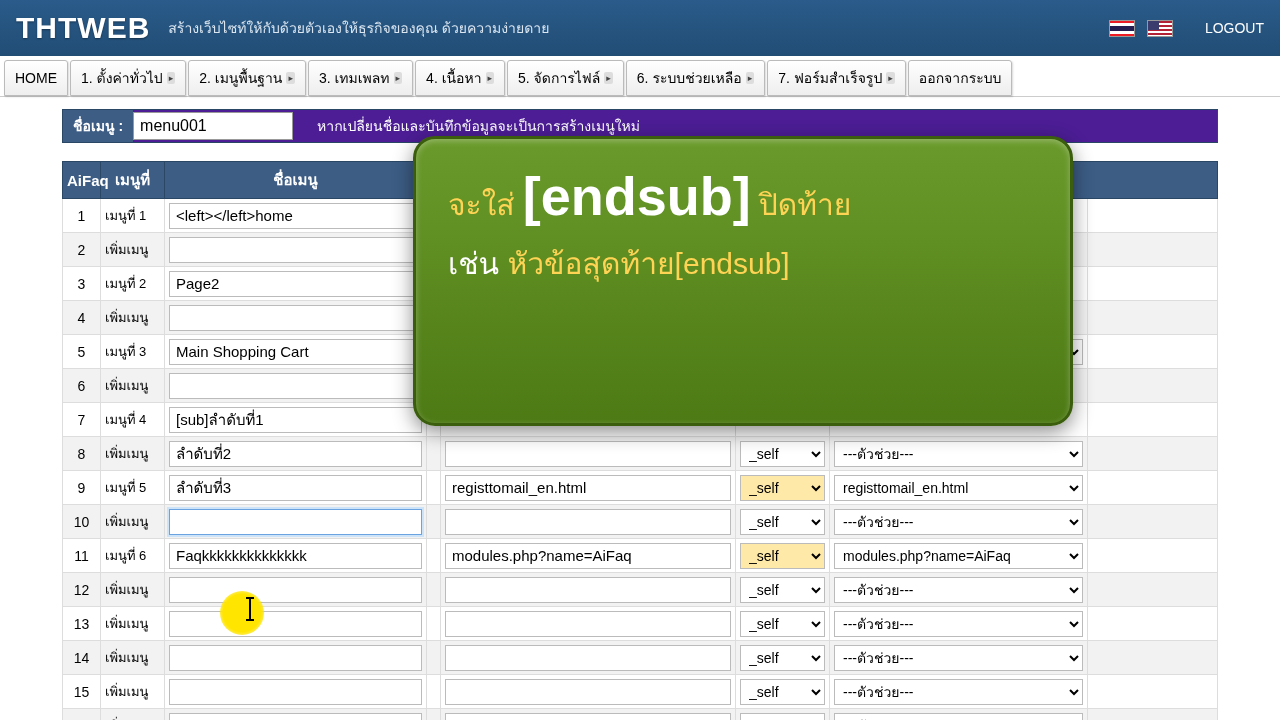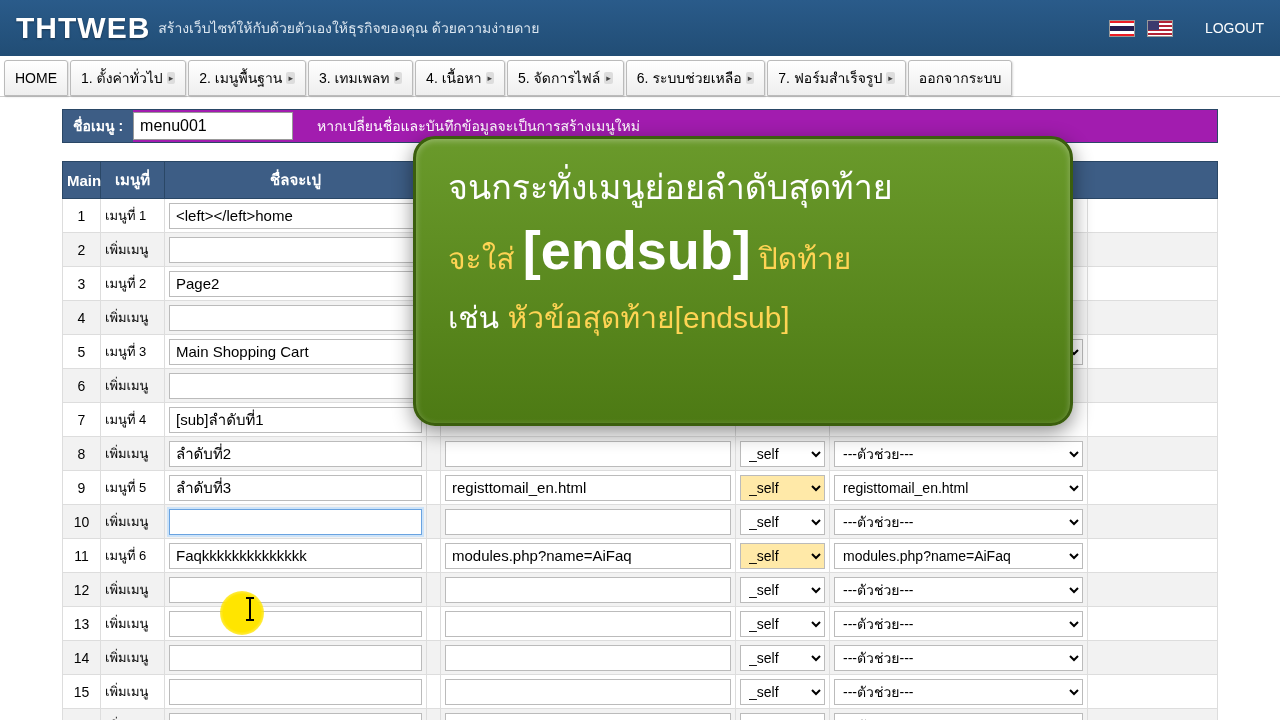--- a/index.html
+++ b/index.html
@@ -1,31 +1,31 @@
 <!DOCTYPE html>
 <html><head>
 <meta charset="utf-8">
 <style>
 *{box-sizing:border-box;margin:0;padding:0;font-family:Tahoma,Arial,sans-serif}
 body{background:#fff;font-size:14px}
 .header{background:linear-gradient(to bottom,#2a5b8a,#214d75);height:56px;display:flex;align-items:center;padding:0 16px;color:#fff;justify-content:space-between}
-.header-left{display:flex;align-items:center;gap:8px}
+.header-left{display:flex;align-items:center;gap:18px}
 .logo{font-size:30px;font-weight:bold;letter-spacing:1px;color:#fff;text-shadow:0 1px 2px rgba(0,0,0,.4)}
 .tagline{font-size:14px;color:#dbe6f0}
 .header-right{display:flex;align-items:center;gap:12px}
 .flag{width:26px;height:17px;display:inline-block;border:1px solid #999}
 .flag-th{background:linear-gradient(to bottom,#ed1c24 0 16%,#fff 16% 33%,#241d4f 33% 67%,#fff 67% 84%,#ed1c24 84%)}
 .flag-us{background:repeating-linear-gradient(to bottom,#b22234 0 2px,#fff 2px 4px);position:relative}
 .flag-us::before{content:"";position:absolute;left:0;top:0;width:11px;height:9px;background:#3c3b6e}
 .logout{color:#fff;font-size:14px;margin-left:20px;text-decoration:none}
 .navbar{background:#fff;border-bottom:1px solid #ccc;padding:4px 4px 0;display:flex;gap:2px}
 .nav-item{background:linear-gradient(to bottom,#fff,#eee);border:1px solid #bbb;border-radius:3px 3px 0 0;padding:6px 10px;font-size:14px;cursor:pointer;display:flex;align-items:center;gap:4px;box-shadow:1px 1px 2px rgba(0,0,0,.15)}
 .nav-item .arrow{font-size:9px;color:#444;background:#ddd;border-radius:2px;padding:1px 2px}
 .content{padding:12px 62px 0}
-.titlebar{display:flex;align-items:center;background:#a21caf;border:1px solid #2a4766}
+.titlebar{display:flex;align-items:center;background:#4c1d95;border:1px solid #2a4766}
 .titlebar .lbl{background:#3d5d85;color:#fff;padding:5px 10px;font-size:14px;font-weight:bold}
 .titlebar input{height:28px;width:160px;padding:0 6px;border:1px solid #999;font-size:16px;margin:2px 0}
 .titlebar .hint{color:#fff;padding:0 24px;font-size:14px}
 table{border-collapse:collapse;width:100%;margin-top:18px;table-layout:fixed}
 th{background:#3d5d85;color:#fff;border:1px solid #2a4766;padding:6px 4px;font-size:15px;font-weight:bold;text-align:center}
 td{border:1px solid #ddd;padding:3px 4px;font-size:14px;height:34px;vertical-align:middle}
 tr:nth-child(even) td{background:#f2f2f2}
 tr:nth-child(odd) td{background:#fff}
 .col-line{width:38px;text-align:center}
 .col-menu{width:64px;font-size:13px}
@@ -114,23 +114,23 @@
         <col class="col-menu">
         <col class="col-name">
         <col style="width:14px">
         <col class="col-url">
         <col class="col-target">
         <col class="col-helper">
         <col style="width:130px">
     </colgroup>
     <thead>
       <tr>
-        <th>Main</th>
+        <th>AiFaq</th>
         <th>เมนูที่</th>
-        <th>ชื่ลจะเปู</th>
+        <th>ชื่อเมนู</th>
         <th colspan="5"></th>
       </tr>
     </thead>
     <tbody id="tbody">
         <tr>
           <td class="col-line">1</td>
           <td class="col-menu bold">เมนูที่ 1</td>
           <td class="col-name"><input class="txt" value="&lt;left&gt;&lt;/left&gt;home" style=""></td>
           <td></td>
           <td></td>
@@ -286,21 +286,20 @@
           <td><input class="txt" value="" style=""></td>
           <td class="col-target"><select class="sel"><option>_self</option></select></td>
           <td class="col-helper"><select class="sel"><option>---ตัวช่วย---</option></select></td>
           <td></td>
         </tr>
       </tbody>
   </table>
 </div>
 
 <div class="tooltip">
-  <div class="l1">จนกระทั่งเมนูย่อยลำดับสุดท้าย</div>
   <div class="l2">
     <span>จะใส่</span>
     <span class="big">[endsub]</span>
     <span>ปิดท้าย</span>
   </div>
   <div class="l3">
     <span>เช่น</span>
     <span class="y">หัวข้อสุดท้าย[endsub]</span>
   </div>
 </div>

